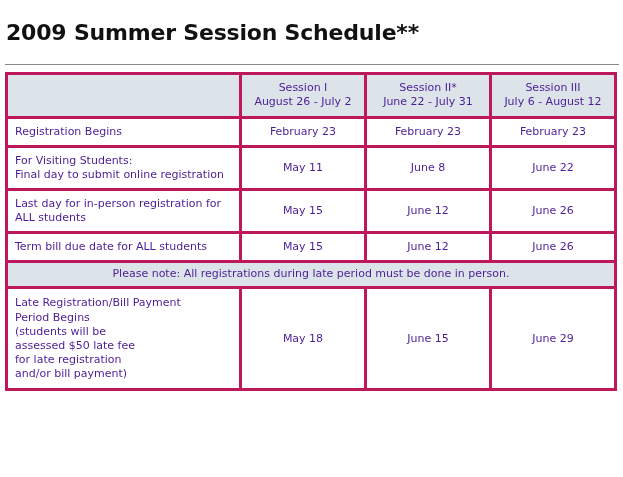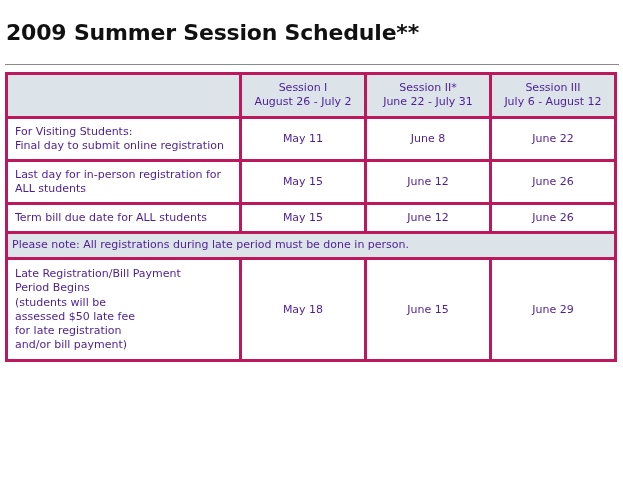--- a/index.html
+++ b/index.html
@@ -86,21 +86,21 @@
   }
   td.date-cell {
     text-align: center;
     padding: 6px 4px;
     white-space: nowrap;
   }
 
   
   td.note-cell {
     background: #dce4ea;
-    text-align: left;
+    text-align: center;
     font-weight: bold;
     font-size: 12.4px;
     padding: 4px 4px 5px 4px;
     color: #000000;
   }
 
   
   td.label-cell .lbl-line { display: block; }
   td.tall { padding-top: 7px; padding-bottom: 7px; }
 </style>
@@ -132,20 +132,28 @@
             <span class="sess-dates">June 22 - July 31</span>
           </th>
           <th>
             <span class="sess-name">Session III</span>
             <span class="sess-dates">July 6 - August 12</span>
           </th>
         </tr>
       </thead>
       <tbody>
 
+        <tr>
+          <td class="label-cell">
+            <span class="lbl-line">Registration Begins</span>
+          </td>
+          <td class="date-cell">February 23</td>
+          <td class="date-cell">February 23</td>
+          <td class="date-cell">February 23</td>
+        </tr>
 
         <tr>
           <td class="label-cell">
             <span class="lbl-line">For Visiting Students:</span>
             <span class="lbl-line">Final day to submit online registration</span>
           </td>
           <td class="date-cell">May 11</td>
           <td class="date-cell">June 8</td>
           <td class="date-cell">June 22</td>
         </tr>

